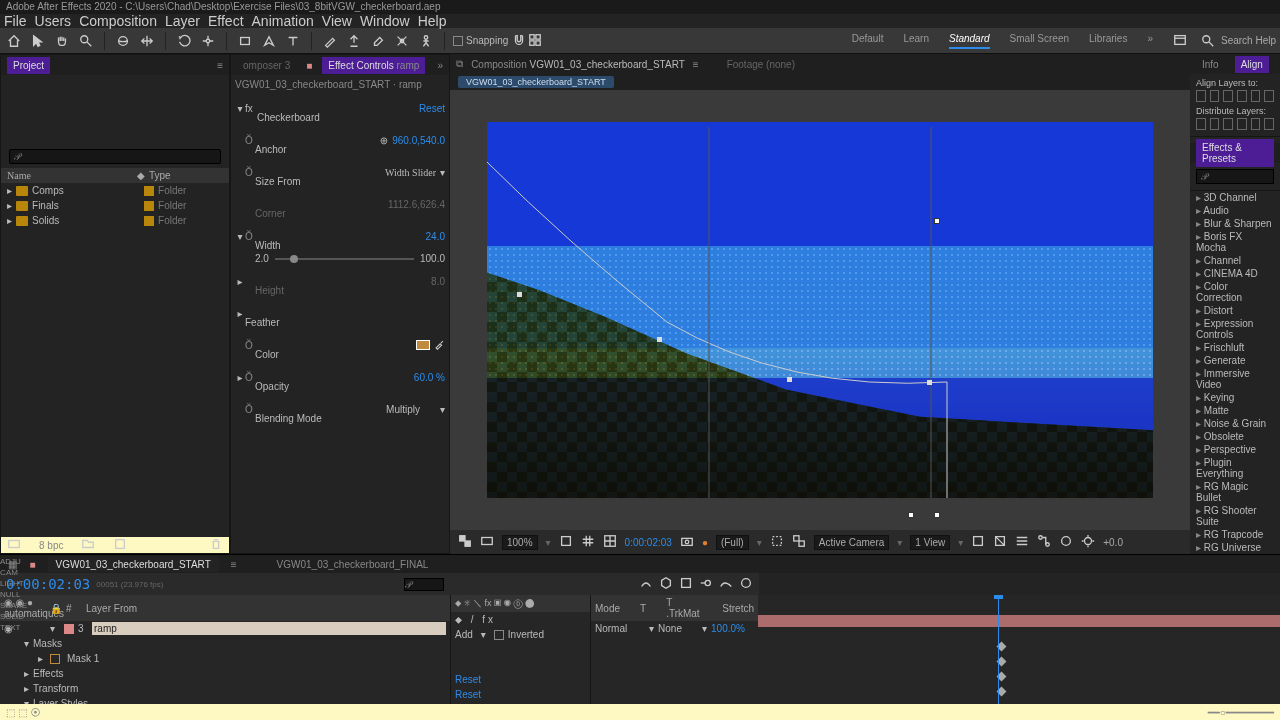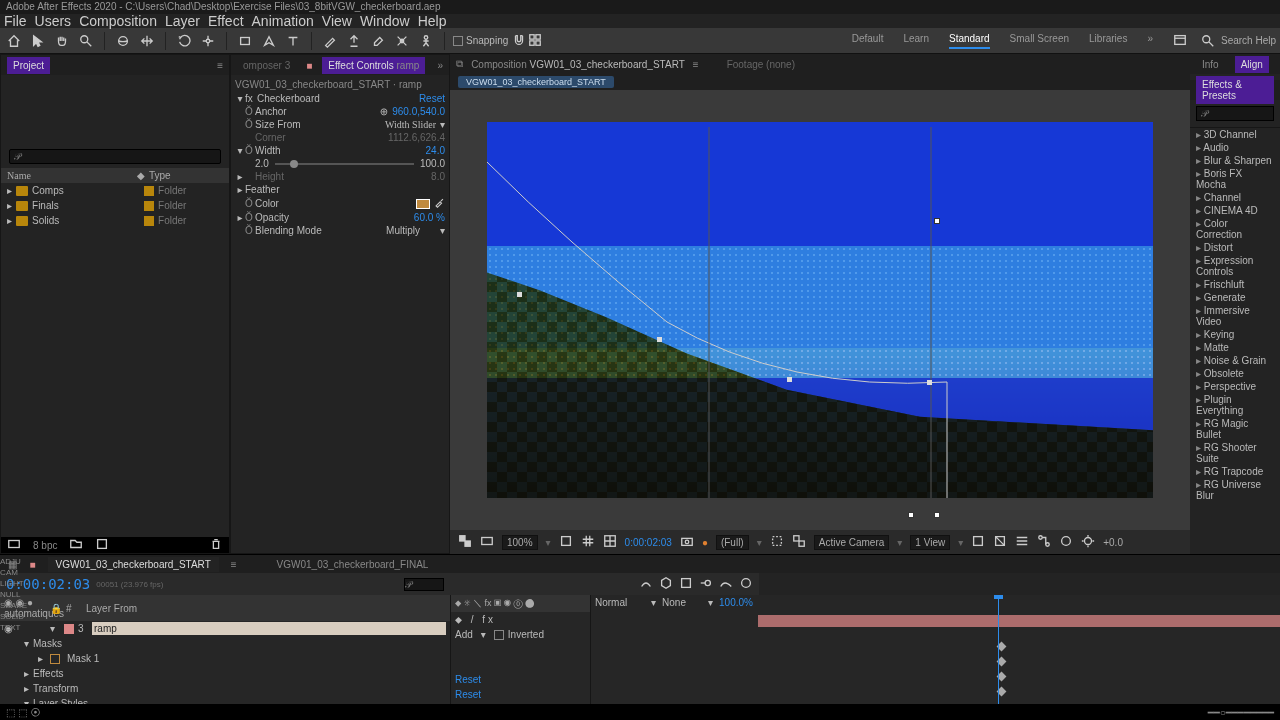--- a/index.html
+++ b/index.html
@@ -6,40 +6,40 @@
 body { width:1280px; height:720px; background:#232323; color:#bababa; overflow:hidden; position:relative; }
 .row { display:flex; align-items:center; }
 .title-bar { height:14px; background:#1a1a1a; color:#999; padding:0 6px; font-size:9px; line-height:14px; }
 .menu-bar { height:14px; background:#232323; padding:0 4px; }
 .menu-bar span { margin-right:8px; color:#ccc; font-size:14px; cursor:pointer; }
 .toolbar { height:26px; background:#383838; border-bottom:1px solid #111; display:flex; align-items:center; padding:0 4px; gap:4px; }
 .toolbar .tool-btn { width:20px; height:20px; display:flex; align-items:center; justify-content:center; color:#ccc; cursor:pointer; }
 .toolbar .sep { width:1px; height:18px; background:#222; margin:0 4px; }
 .workspace-tabs { margin-left:auto; display:flex; gap:20px; padding-right:10px; }
 .workspace-tabs span { color:#999; cursor:pointer; }
-.workspace-tabs span.active { color:#fff; border-bottom:2px solid #2d8ceb; padding-bottom:2px; }
+.workspace-tabs span.active { color:#fff; border-bottom:2px solid #2d8ceb; padding-bottom:2px;font-style:italic; }
 .search-help { display:flex; align-items:center; gap:6px; color:#aaa; }
 .main { display:flex; height:500px; }
 .panel { background:#232323; border:1px solid #161616; display:flex; flex-direction:column; }
 .panel-tabs { height:20px; background:#1f1f1f; display:flex; align-items:center; padding:0 6px; gap:10px; }
 .panel-tabs .tab { color:#888; cursor:pointer; padding:3px 6px; }
 .panel-tabs .tab.active { background:#4c1d95; color:#ddd; }
 .project { width:230px; }
 .project-search { margin:4px 8px; }
 .project-search input { width:100%; background:#161616; border:1px solid #000; color:#aaa; padding:1px 4px; border-radius:2px; }
 .proj-cols { background:#333; color:#aaa; padding:2px 6px; display:flex; }
 .proj-row { padding:2px 6px; display:flex; align-items:center; gap:4px; cursor:pointer; }
 .fld-ico { width:12px; height:10px; background:#b8860b; border-radius:1px; }
 .color-sw { width:10px; height:10px; background:#b8860b; }
 .effect-controls { width:220px; }
 .ec-body { padding:2px 4px; font-size:10px; }
 .ec-row { display:flex; align-items:center; padding:1px 0; }
 .ec-row .twirl { width:10px; text-align:center; cursor:pointer; }
 .ec-row .stop { width:10px; color:#888; }
-.ec-row .name { flex:1; color:#bbb; }
+.ec-row .name { flex:1; color:#bbb;margin-top:19px; }
 .ec-row .val { color:#2d8ceb; cursor:text; }
 .ec-row .dim { color:#666; }
 .ec-swatch { width:14px; height:10px; background:#c08a3e; border:1px solid #fff; }
 .comp-view { flex:1; display:flex; flex-direction:column; background:#232323; position:relative; }
 .comp-tabs { height:20px; background:#1f1f1f; display:flex; align-items:center; padding:0 6px; gap:8px; }
 .comp-sub { height:16px; background:#1f1f1f; padding:0 8px; }
 .comp-sub .pill { background:#2c4a6b; color:#cde; padding:1px 8px; border-radius:2px; font-size:9px; }
 .canvas-wrap { flex:1; background:#3a3a3a; display:flex; align-items:center; justify-content:center; position:relative; }
 .canvas { width:666px; height:376px; position:relative; background:linear-gradient(#1638d6 0%, #1638d6 33%); overflow:hidden; }
 .water { position:absolute; top:33%; left:0; right:0; height:35%; background:#2e7ee0; }
@@ -87,21 +87,21 @@
 .layer-name-input { flex:1; background:transparent; border:none; color:#c08a3e; padding:1px 2px; }
 .sub-row { padding-left:24px; color:#bbb; }
 .side-labels { position:absolute; top:556px; left:0; width:18px; }
 .side-labels div { writing-mode:horizontal-tb; font-size:8px; color:#888; text-align:center; padding:1px 0; }
 .ruler { height:18px; background:#2a2a2a; position:relative; font-size:8px; color:#aaa; }
 .ruler .tick { position:absolute; top:2px; }
 .playhead { position:absolute; top:0; bottom:0; width:1px; background:#2d8ceb; }
 .playhead::before { content:""; position:absolute; top:-4px; left:-4px; width:9px; height:8px; background:#2d8ceb; }
 .bar { position:absolute; height:12px; top:20px; left:0; right:0; background:#e68a8a; opacity:0.7; }
 .kf { position:absolute; width:7px; height:7px; background:#aaa; transform:rotate(45deg); }
-.bpc-row { background:#000000; height:16px; display:flex; align-items:center; gap:12px; padding:0 6px; color:#888; font-size:9px; }
+.bpc-row { background:#fef9c3; height:16px; display:flex; align-items:center; gap:18px; padding:0 6px; color:#888; font-size:9px; }
 svg.i { width:14px; height:14px; stroke:#ccc; fill:none; stroke-width:1.5; }
 .snapping-check { width:10px; height:10px; border:1px solid #888; margin-right:3px; }
 </style>
 </head>
 <body>
 
 <div class="title-bar">
   <span>Adobe After Effects 2020 - C:\Users\Chad\Desktop\Exercise Files\03_8bitVGW_checkerboard.aep</span>
 </div>
 
@@ -470,20 +470,40 @@
             <path d="M8 1 V3 M8 13 V15 M1 8 H3 M13 8 H15"></path>
           </svg></span>
       <span>+0.0</span>
     </div>
   </div>
 
   <div class="right-col">
     <div class="panel-tabs">
       <span class="tab">Info</span>
       <span class="tab active">Align</span>
+    </div>
+    <div class="mini">
+      <div style="font-size:9px;">Align Layers to:</div>
+      <div class="align-row">
+        <div class="ab"></div>
+        <div class="ab"></div>
+        <div class="ab"></div>
+        <div class="ab"></div>
+        <div class="ab"></div>
+        <div class="ab"></div>
+      </div>
+      <div style="font-size:9px;margin-top:4px;">Distribute Layers:</div>
+      <div class="align-row">
+        <div class="ab"></div>
+        <div class="ab"></div>
+        <div class="ab"></div>
+        <div class="ab"></div>
+        <div class="ab"></div>
+        <div class="ab"></div>
+      </div>
     </div>
     <div style="height:6px;"></div>
     <div class="panel-tabs">
         <span class="tab active">Effects &amp; Presets</span>
       </div>
     <div class="mini eff-search"><input placeholder="𝒫" style=""></div>
     <div class="eff-presets" id="effcats">
         <div class="cat">3D Channel</div>
         <div class="cat">Audio</div>
         <div class="cat">Blur &amp; Sharpen</div>
@@ -612,21 +632,27 @@
         <div class="layer-row">
             <span class="reset" style="color:#2d8ceb;">Reset</span>
           </div>
         <div class="layer-row">
             <span class="reset" style="color:#2d8ceb;">Reset</span>
           </div>
         <div class="layer-row"></div>
 
       </div>
       <div class="tl-modes">
-        <div class="layer-row" style="gap:6px;">
+        <div class="tl-col-head row" style="gap:20px;">
+            <span>Mode</span>
+            <span style="margin-left:auto;">T</span>
+            <span>T .TrkMat</span>
+            <span>Stretch</span>
+          </div>
+        <div class="layer-row" style="">
           <span class="dd" style="width:50px;">Normal</span>
             <span>▾</span>
           <span class="dd" style="width:40px;">None</span>
             <span>▾</span>
           <span style="color:#2d8ceb;">100.0%</span>
         </div>
       </div>
     </div>
     <div class="tl-graph">
       <div class="bar"></div>

